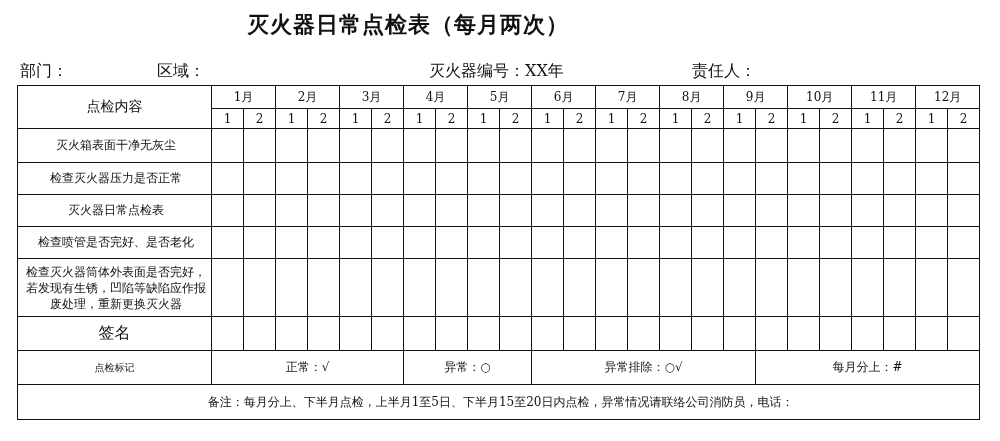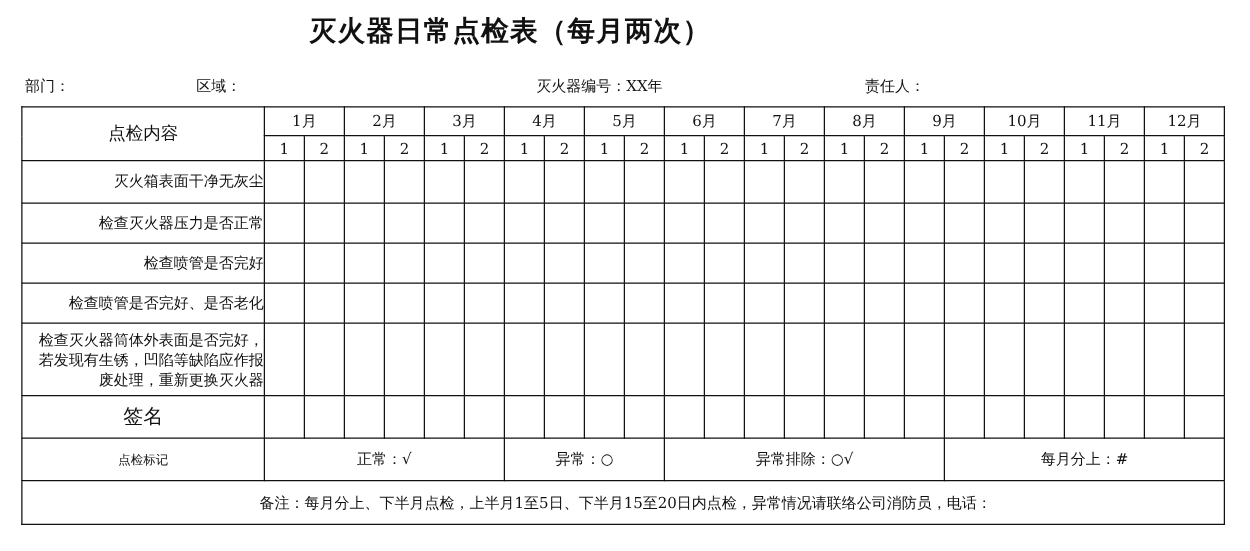--- a/index.html
+++ b/index.html
@@ -1,21 +1,21 @@
 <!DOCTYPE html>
 <html><head>
 <meta charset="utf-8">
 <style>
   html,body{margin:0;padding:0;background:#fff;}
   body{width:1000px;height:441px;position:relative;overflow:hidden;font-family:"DejaVu Serif","Liberation Serif",serif;color:#111;}
   .title{position:absolute;top:10px;left:0;width:816px;text-align:center;font-family:"DejaVu Sans","Liberation Sans",sans-serif;font-size:22px;font-weight:bold;letter-spacing:1px;}
-  .meta{position:absolute;top:61px;font-size:12px;}
+  .meta{position:absolute;top:61px;font-size:16px;}
   table{position:absolute;left:17px;top:85px;width:962px;border-collapse:collapse;table-layout:fixed;padding-left:16px;}
   td{border:1.5px solid #111;font-size:12px;text-align:center;padding:0;}
-  td.lbl{text-align:right;padding-left:3px;font-size:12px;}
+  td.lbl{text-align:center;padding-left:3px;font-size:12px;}
   td.big{font-size:16px;}
   td.note{text-align:center;padding-left:4px;}
 </style>
 </head>
 <body>
 
 <div class="title">灭火器日常点检表（每月两次）</div>
 <div class="meta" style="left:20px">部门：</div>
 <div class="meta" style="left:157px">区域：</div>
 <div class="meta" style="left:429px">灭火器编号：XX年</div>
@@ -139,21 +139,21 @@
         <td></td>
         <td></td>
         <td></td>
         <td></td>
         <td></td>
         <td></td>
         <td></td>
         <td></td>
       </tr>
       <tr style="height:32px">
-        <td class="lbl" style="">检查喷管是否完好</td>
+        <td class="lbl" style="">灭火器日常点检表</td>
         <td></td>
         <td></td>
         <td></td>
         <td></td>
         <td></td>
         <td></td>
         <td></td>
         <td></td>
         <td></td>
         <td></td>

